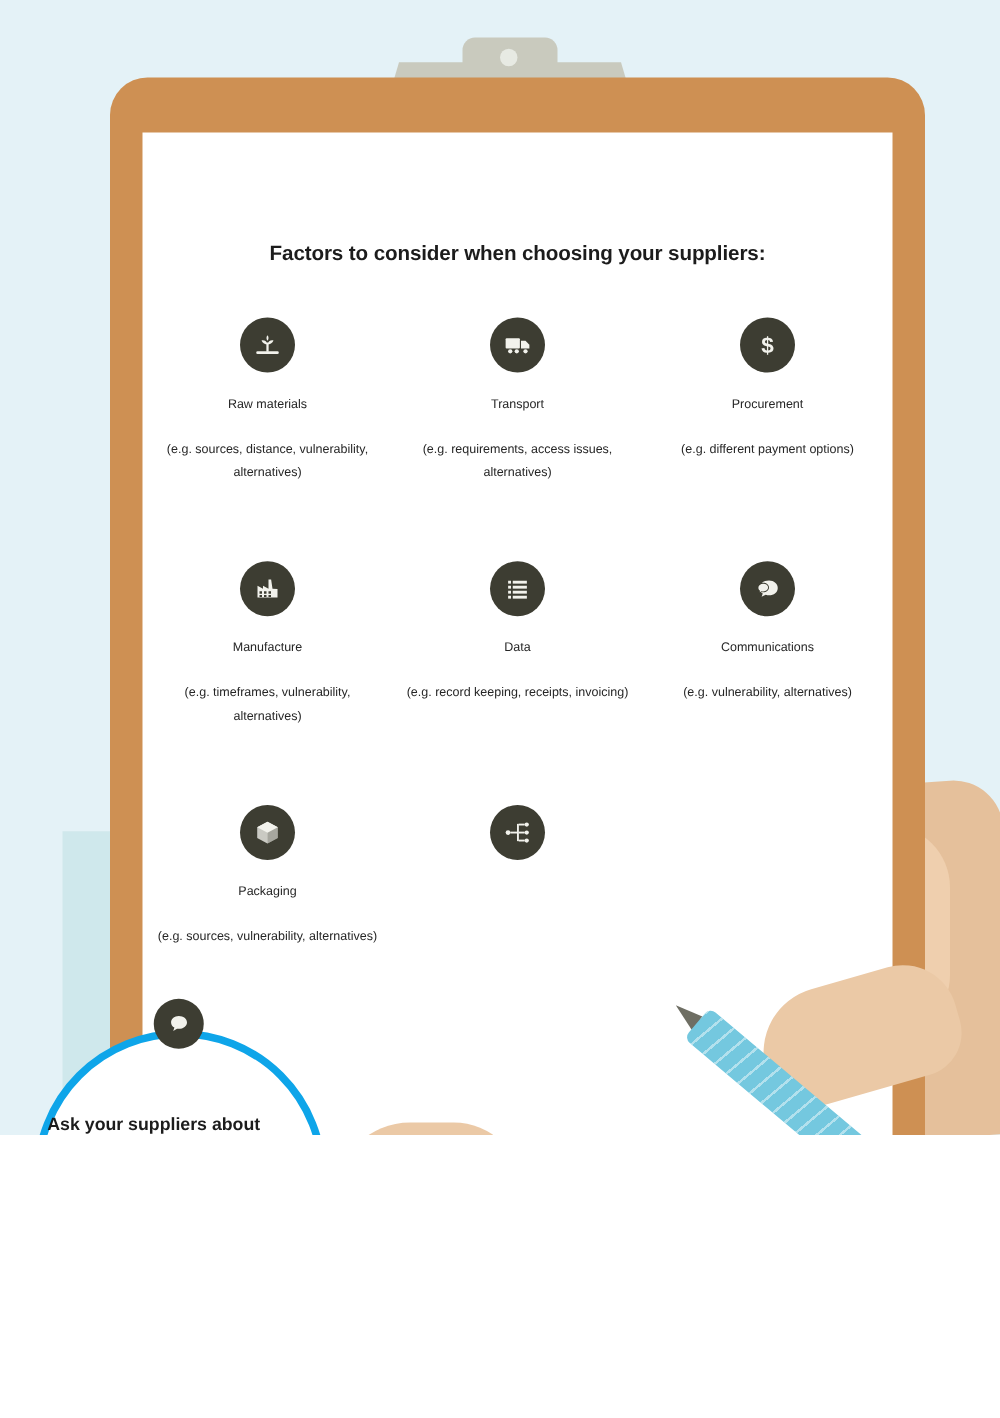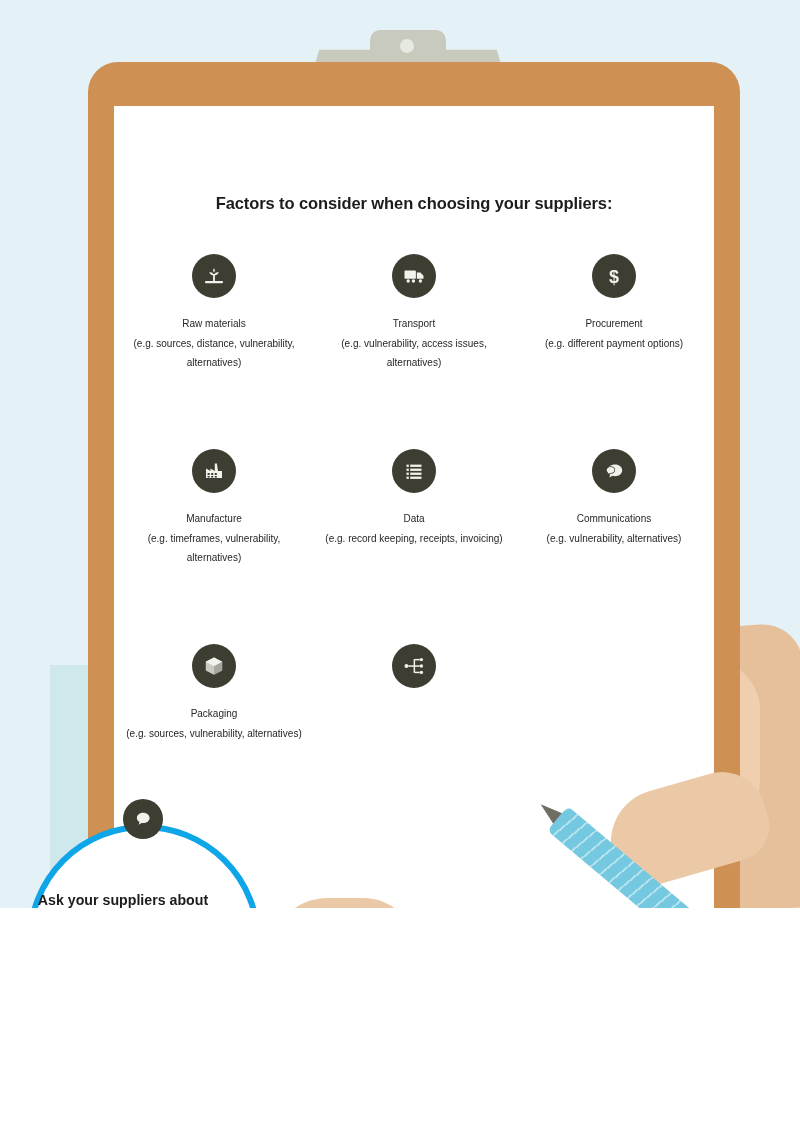--- a/index.html
+++ b/index.html
@@ -68,21 +68,21 @@
     display:flex; align-items:center; justify-content:center;
     flex: 0 0 auto;
   }
   .cell .icon-circle svg { display:block; }
   .cell .cell-text {
     margin-top:16px; text-align:center;
     font-size:10px; line-height:19.5px; color:#262626;
     width:178px;
   }
   .cell .cell-title { display:block; }
-  .cell .cell-sub  { display:block; }
+  .cell .cell-sub  { display:block;margin-top:16px; }
 
   .row1 { height:195px; }
   .row2 { height:195px;justify-content:flex-end; }
   .row3 { height:180px; }
   .row1 .cell, .row2 .cell, .row3 .cell { padding-top:0; }
 
   
   .hand-right {
     position:absolute; left:620px; top:628px; width:190px; height:285px;
     background:#E5C09B; border-radius:70px 40px 20px 20px;
@@ -195,21 +195,21 @@
               <svg width="24" height="24" viewBox="0 0 24 24" fill="#F2F2EC">
                 <rect x="2.5" y="6.6" width="11.4" height="8.2" rx="0.8"></rect>
                 <path d="M14.8 8.6h3.6l3.1 3.2v3h-6.7z"></path>
                 <circle cx="6.2" cy="17" r="1.7"></circle>
                 <circle cx="11.4" cy="17" r="1.7"></circle>
                 <circle cx="18.4" cy="17" r="1.7"></circle>
               </svg>
             </div>
             <div class="cell-text">
               <span class="cell-title">Transport</span>
-              <span class="cell-sub">(e.g. vulnerability, access issues, alternatives)</span>
+              <span class="cell-sub">(e.g. requirements, access issues, alternatives)</span>
             </div>
           </div>
 
           <div class="cell">
             <div class="icon-circle">
               <svg width="24" height="24" viewBox="0 0 24 24">
                 <text x="12" y="18.6" font-family="Liberation Sans, sans-serif" font-size="18" font-weight="bold" fill="#F2F2EC" text-anchor="middle">$</text>
               </svg>
             </div>
             <div class="cell-text">

